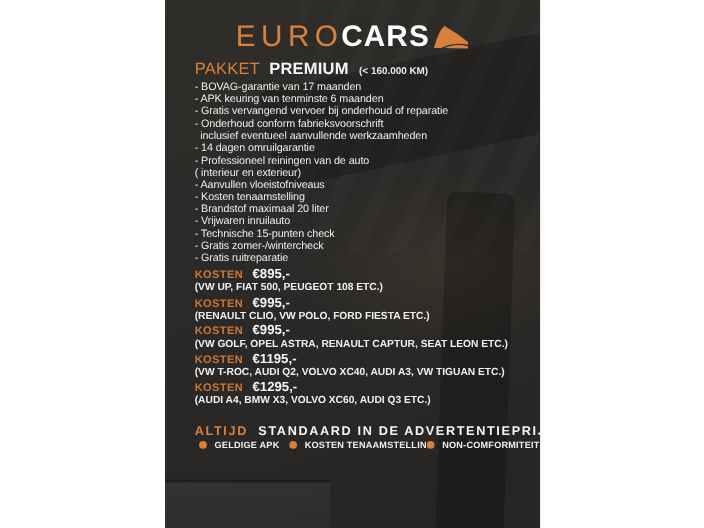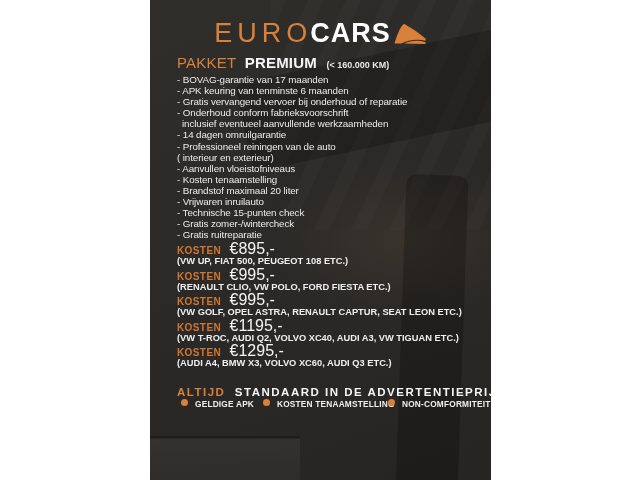--- a/index.html
+++ b/index.html
@@ -41,29 +41,29 @@
   .t-note{color:#e9e9e9;font-size:9px;font-weight:600;margin-left:5px;}
 
   .benefits{top:74px;}
   .benefit-line{color:#ececec;font-size:9.8px;line-height:11.1px;letter-spacing:-0.1px;white-space:nowrap;}
   .benefit-line.cont{padding-left:5px;}
 
   .pricing{top:243px;}
   .tier{margin-bottom:2px;}
   .tier-top{white-space:nowrap;line-height:11px;}
   .tier-label{color:#cf7733;font-size:10px;font-weight:800;letter-spacing:0.4px;}
-  .tier-price{color:#f5f5f5;font-size:16px;font-weight:400;margin-left:4px;}
+  .tier-price{color:#f5f5f5;font-size:12px;font-weight:700;margin-left:4px;}
   .tier-cars{color:#efefef;font-size:9.3px;font-weight:700;line-height:10.5px;white-space:nowrap;}
 
   .footer-heading{top:382px;white-space:nowrap;}
   .fh-accent{color:#d9813a;font-size:11.5px;font-weight:800;letter-spacing:1.5px;}
   .fh-main{color:#f5f5f5;font-size:11.5px;font-weight:800;letter-spacing:1.5px;margin-left:5px;}
 
   .footer-bullets{top:399px;height:13px;position:absolute;}
-  .fb-item{position:absolute;top:0;display:flex;white-space:nowrap;}
+  .fb-item{position:absolute;top:0;display:flex;align-items:center;white-space:nowrap;}
   .fb-dot{width:7px;height:7px;border-radius:50%;background:#d9813a;margin-right:7px;flex:0 0 auto;}
   .fb-label{color:#f0f0f0;font-size:8.3px;font-weight:800;letter-spacing:0.2px;}
   .fb-1{left:4px;} .fb-2{left:86px;} .fb-3{left:211px;}
 
   .abs{position:absolute;}
 </style>
 </head>
 <body>
 
 <div class="card">

